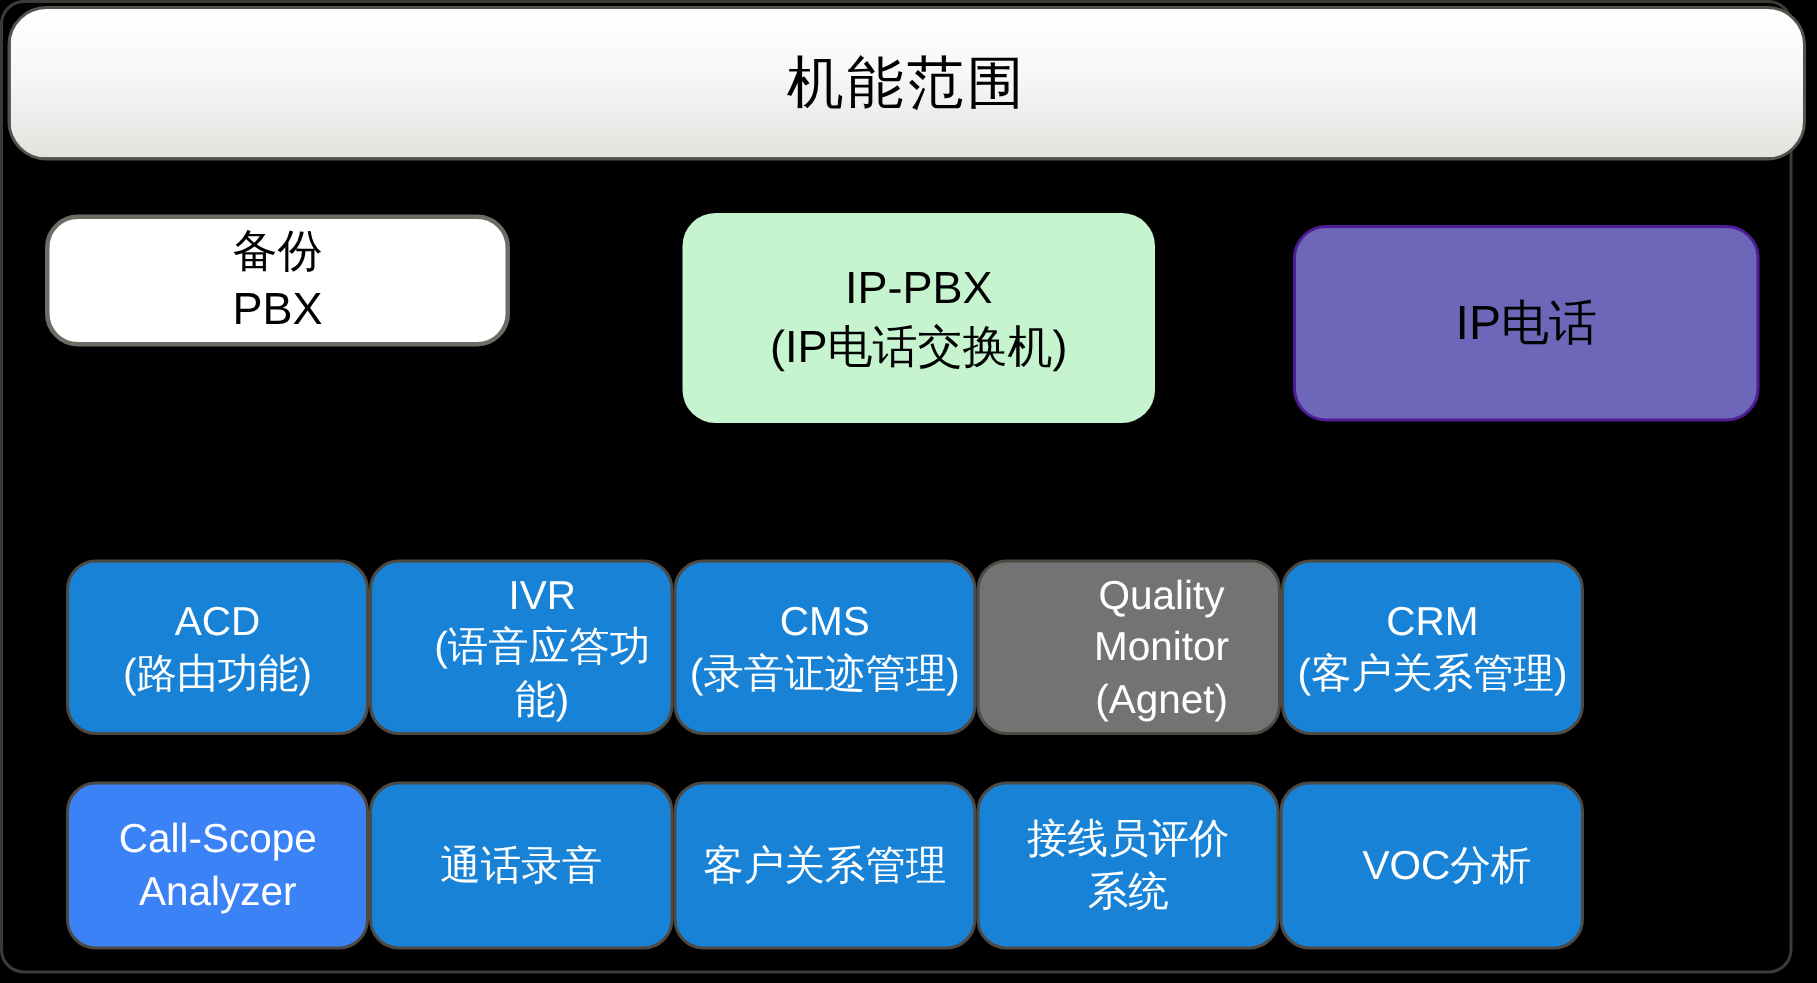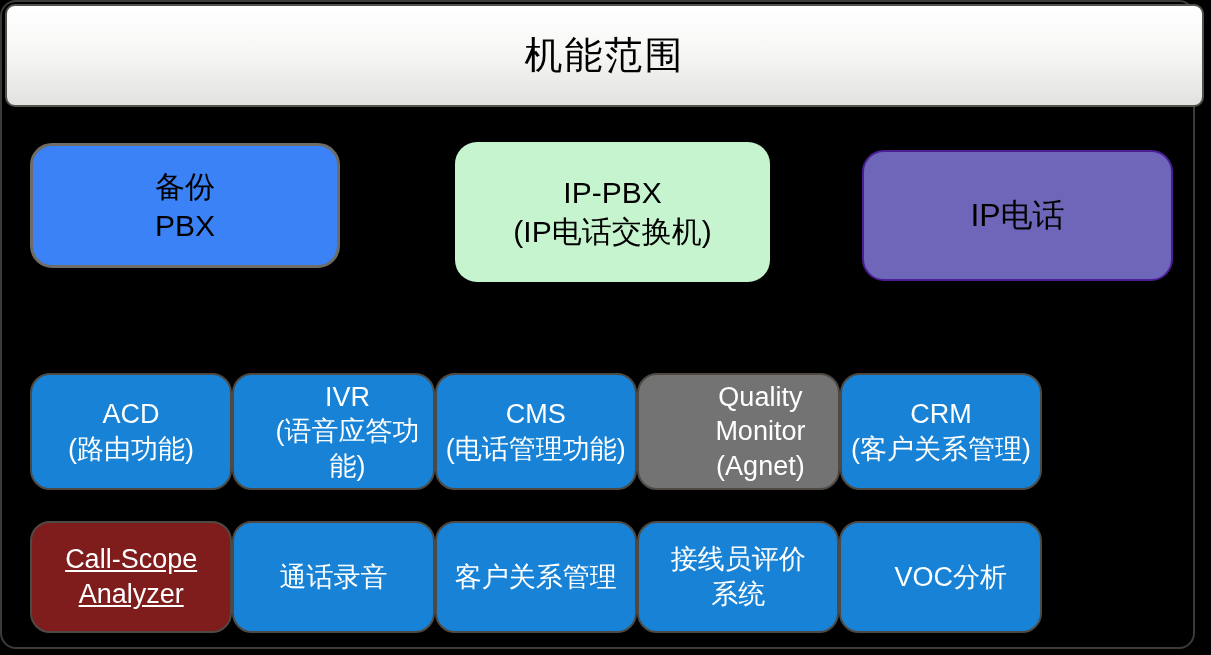--- a/index.html
+++ b/index.html
@@ -22,21 +22,21 @@
     border: 2px solid #3b3b37;
     border-radius: 16px;
     box-sizing: border-box;
   }
   .title-banner {
     position: absolute;
     left: 5px; top: 4px;
     width: 1199px; height: 103px;
     box-sizing: border-box;
     border: 2px solid #54524d;
-    border-radius: 10px;
+    border-radius: 26px;
     background: linear-gradient(to bottom, #ffffff 0%, #f7f7f6 45%, #e2e2df 100%);
     display: flex;
     align-items: center;
     justify-content: center;
   }
   .title-banner .title-text {
     font-size: 38px;
     color: #000000;
     letter-spacing: 2px;
   }
@@ -51,21 +51,21 @@
   }
   .box .label {
     white-space: pre-line;
     line-height: 1.3;
   }
   .top-box { color: #000000; font-size: 30px; }
   .top-box.bordered { border: 3px solid #6e6c64; }
   .top-box.soft-border { border: 2px solid #4c1d95; }
   .fn-row {
     position: absolute;
-    left: 30px;
+    left: 44px;
     width: 1012px;
     display: flex;
     justify-content: flex-end;
   }
   .fn-box {
     position: relative;
     width: 206px;
     box-sizing: border-box;
     border: 2px solid #4e4a43;
     border-radius: 20px;
@@ -89,21 +89,21 @@
 <body>
 
 <div class="canvas">
 
   <div class="frame"></div>
 
   <div class="title-banner">
     <span class="title-text">机能范围</span>
   </div>
 
-  <div class="box top-box bordered" style="left: 30px; top: 143px; width: 310px; height: 125px; background: #3b82f6;">
+  <div class="box top-box bordered" style="left: 30px; top: 143px; width: 310px; height: 88px; background: #ffffff;">
     <span class="label">备份
 PBX</span>
   </div>
 
   <div class="box top-box" style="left: 455px; top: 142px; width: 315px; height: 140px; background: rgb(198, 244, 206);">
     <span class="label">IP-PBX
 (IP电话交换机)</span>
   </div>
 
   <div class="box top-box soft-border" style="left: 862px; top: 150px; width: 311px; height: 131px; font-size: 32px; background: rgb(110, 102, 184);">
@@ -114,35 +114,35 @@
     <div class="fn-box" style="background: rgb(24, 131, 214);">
       <span class="label">ACD
 (路由功能)</span>
     </div>
     <div class="fn-box" style="background: rgb(24, 131, 214); padding-left: 28px;">
       <span class="label">IVR
 (语音应答功能)</span>
     </div>
     <div class="fn-box" style="background: rgb(24, 131, 214);">
       <span class="label">CMS
-(电话管理功能)</span>
+(录音证迹管理)</span>
     </div>
     <div class="fn-box" style="background: #737373; padding-left: 44px;">
       <span class="label">Quality
 Monitor
 (Agnet)</span>
     </div>
     <div class="fn-box" style="background: rgb(24, 131, 214);">
       <span class="label">CRM
 (客户关系管理)</span>
     </div>
   </div>
 
   <div class="fn-row row2">
-    <div class="fn-box" style="background: #7f1d1d; text-decoration: underline;">
+    <div class="fn-box" style="background: #3b82f6;">
       <span class="label">Call-Scope
 Analyzer</span>
     </div>
     <div class="fn-box" style="background: rgb(24, 131, 214);">
       <span class="label">通话录音</span>
     </div>
     <div class="fn-box" style="background: rgb(24, 131, 214);">
       <span class="label">客户关系管理</span>
     </div>
     <div class="fn-box" style="background: rgb(24, 131, 214);">

